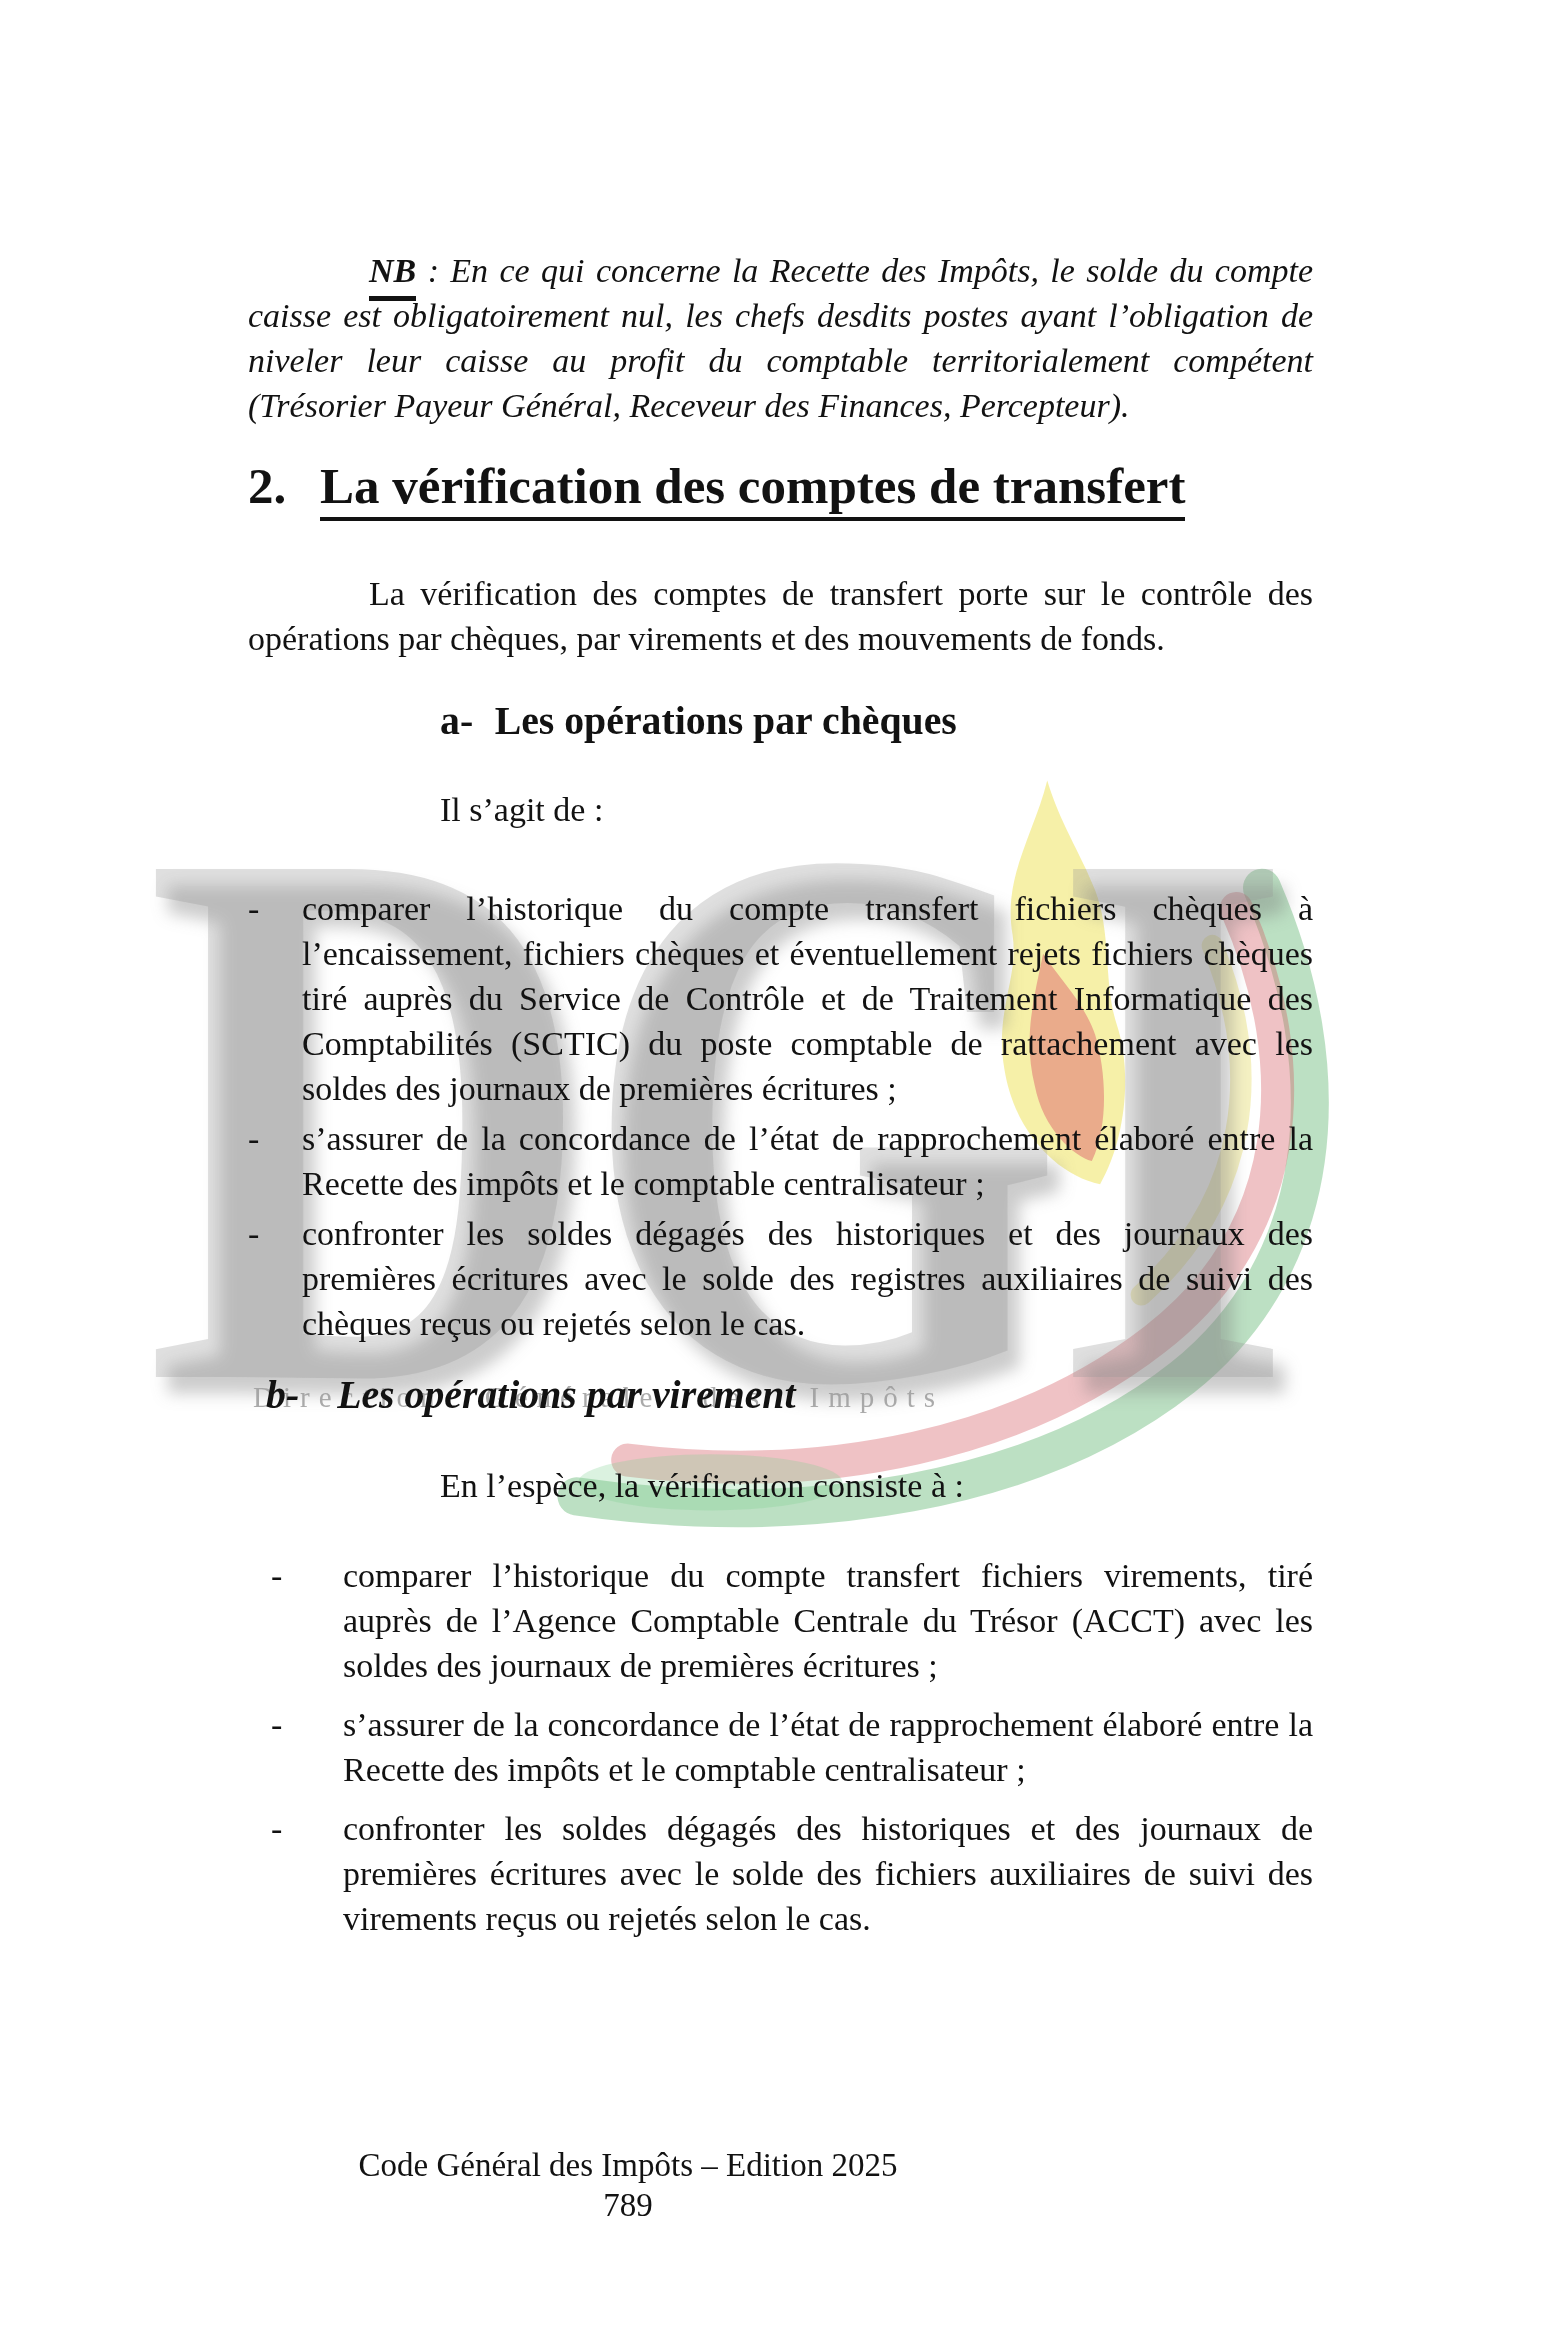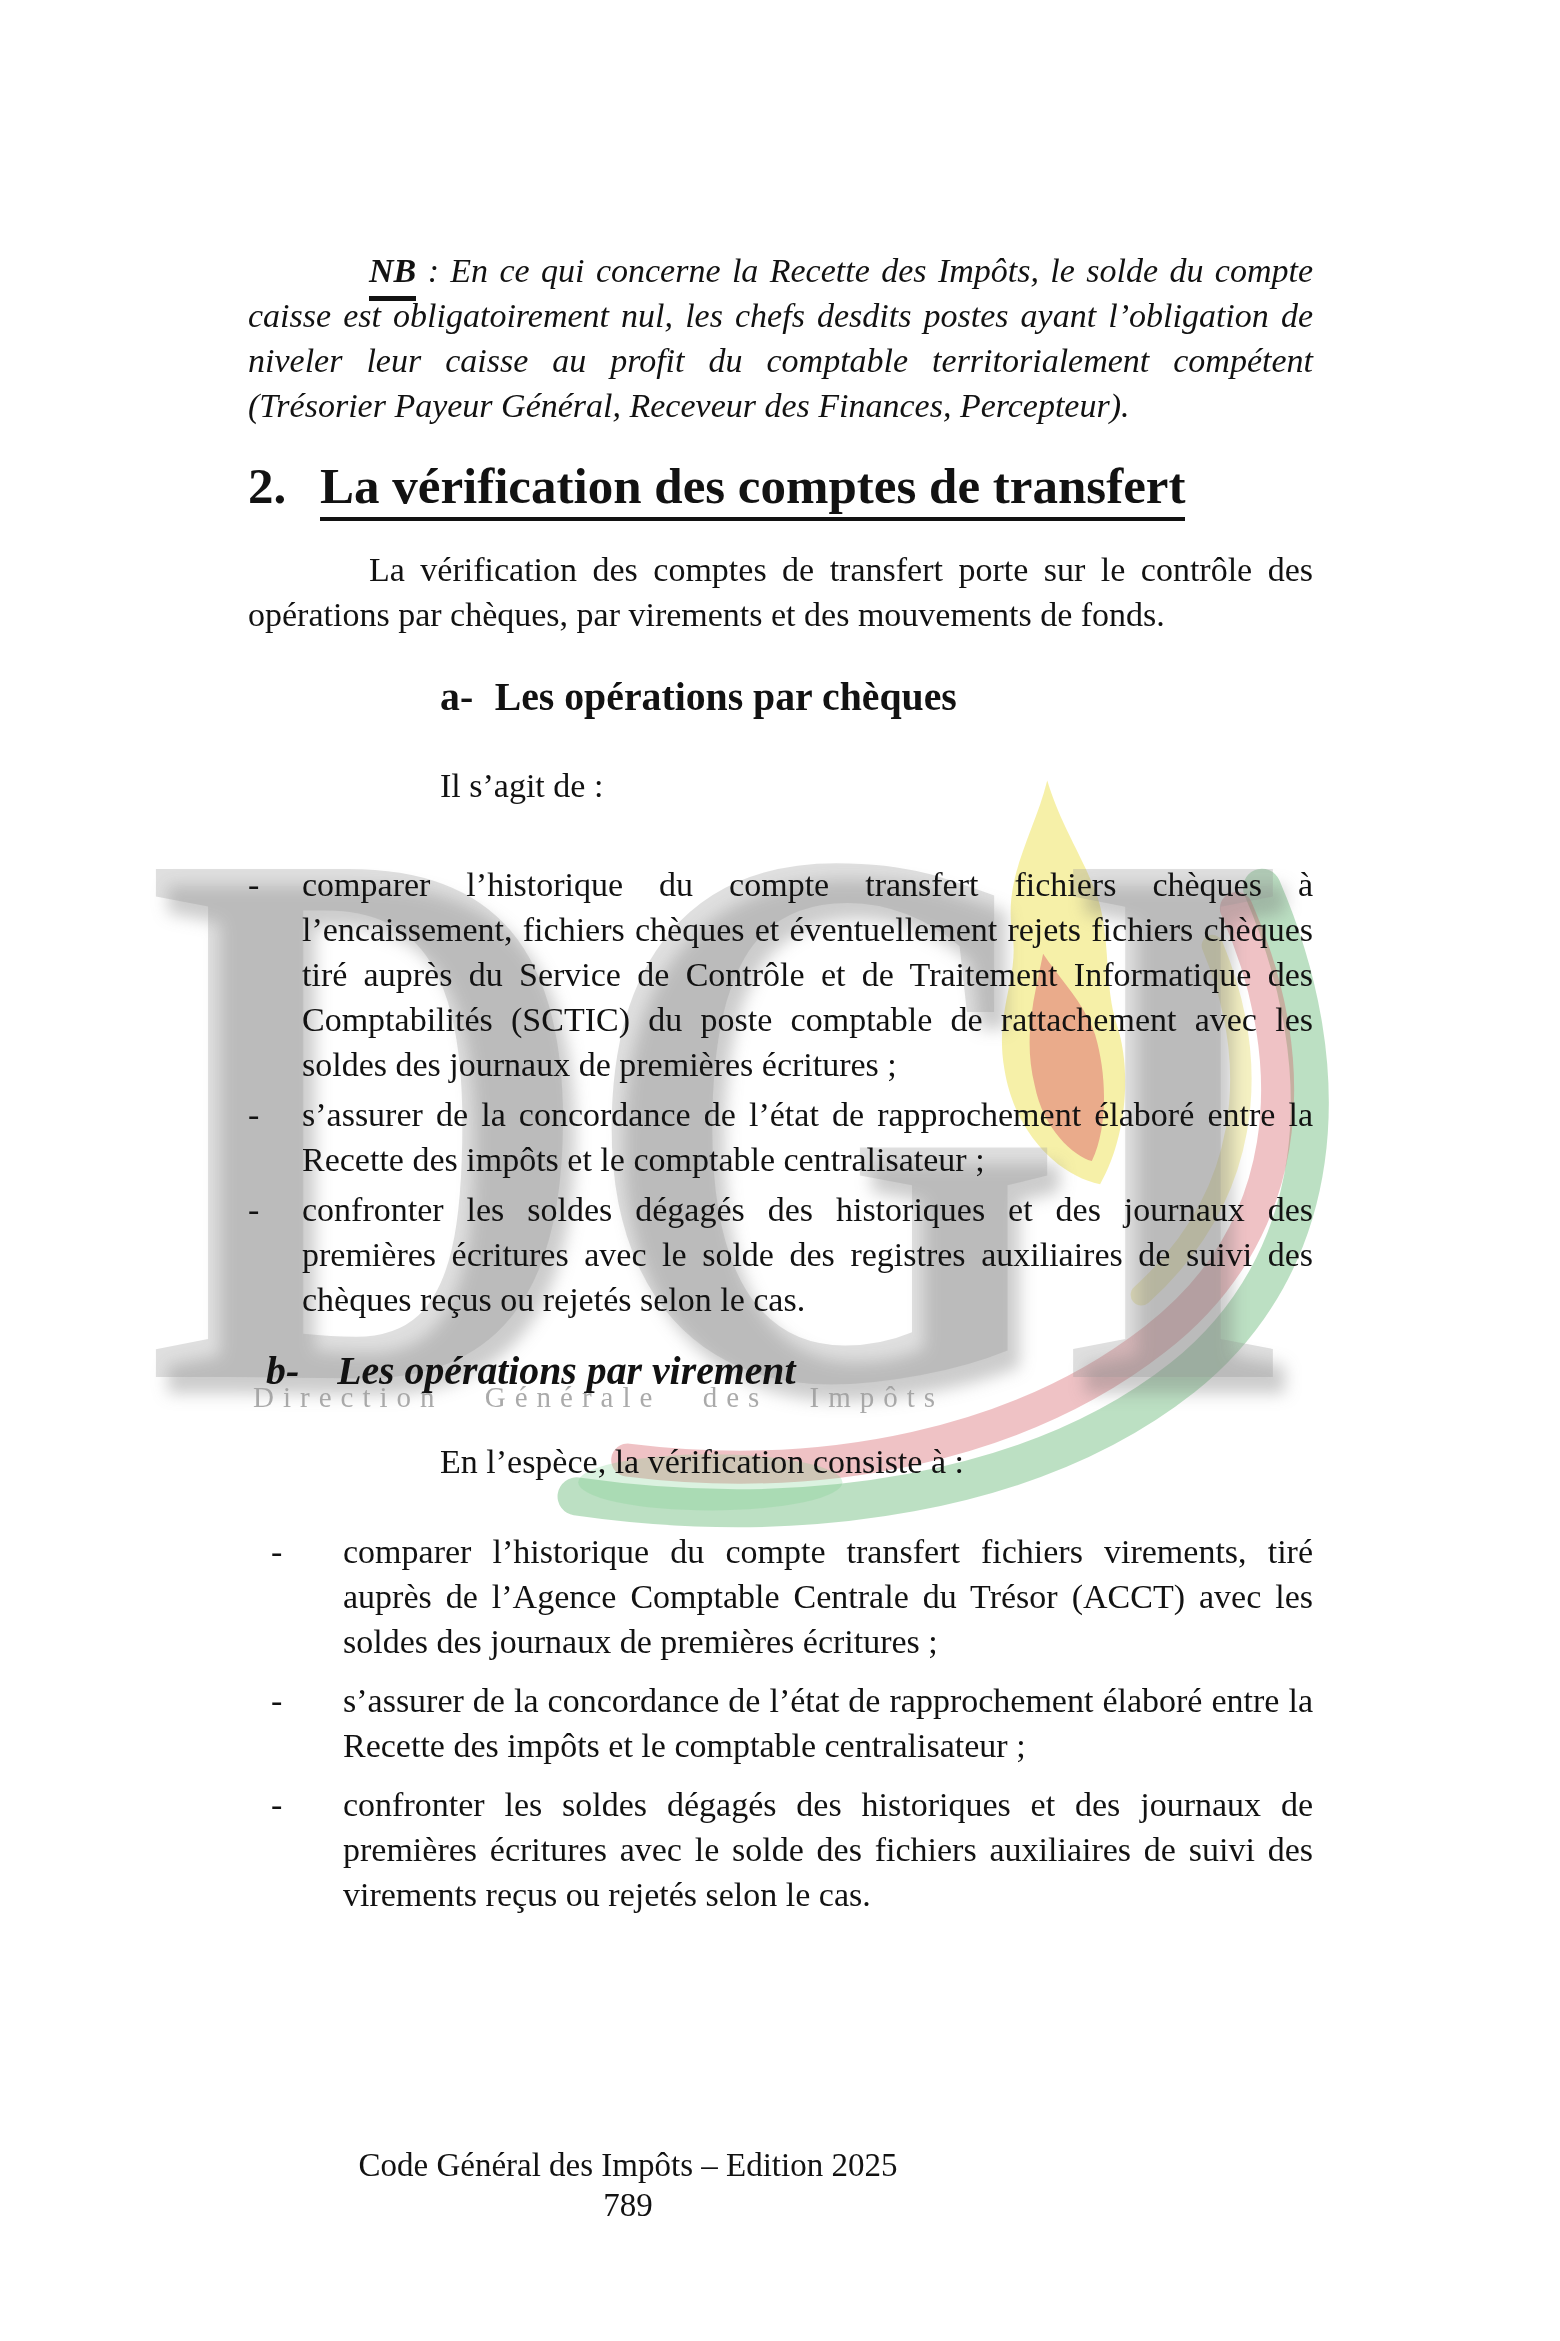--- a/index.html
+++ b/index.html
@@ -35,21 +35,21 @@
   }
   .wm-svg{position:absolute;left:0;top:0;}
   
   .content{
     position:absolute;left:248px;top:248px;width:1065px;z-index:1;
     font-size:34px;line-height:45px;
     text-align:justify;
   }
   .nb-para{font-style:italic;text-indent:121px;margin:0 0 36px 0;}
   .nb-label{font-weight:bold;border-bottom:5.8px solid #121212;padding-bottom:7px;}
-  .h-sec{font-weight:bold;margin:0 0 38px 0;text-align:left;}
+  .h-sec{font-weight:bold;margin:0 0 62px 0;text-align:left;}
   .h-sec .num{display:inline-block;width:72px;font-weight:bold;}
   .h-sec .ttl{border-bottom:4.1px solid #121212;padding-bottom:2.5px;}
   .intro{margin:0 0 38px 0;text-indent:121px;}
   .h-sub{font-weight:bold;text-align:left;margin:0 0 43px 0;padding-left:192px;}
   .h-sub .mk{display:inline-block;margin-right:21.5px;}
   .lead{margin:0 0 54px 0;text-align:left;padding-left:192px;}
   ul.dash{list-style:none;margin:0;padding:0;}
   ul.dash li{display:flex;margin:0 0 5px 0;}
   ul.dash li .dash-mark{flex:0 0 54px;text-align:left;}
   ul.dash li .li-text{flex:1;text-align:justify;}

